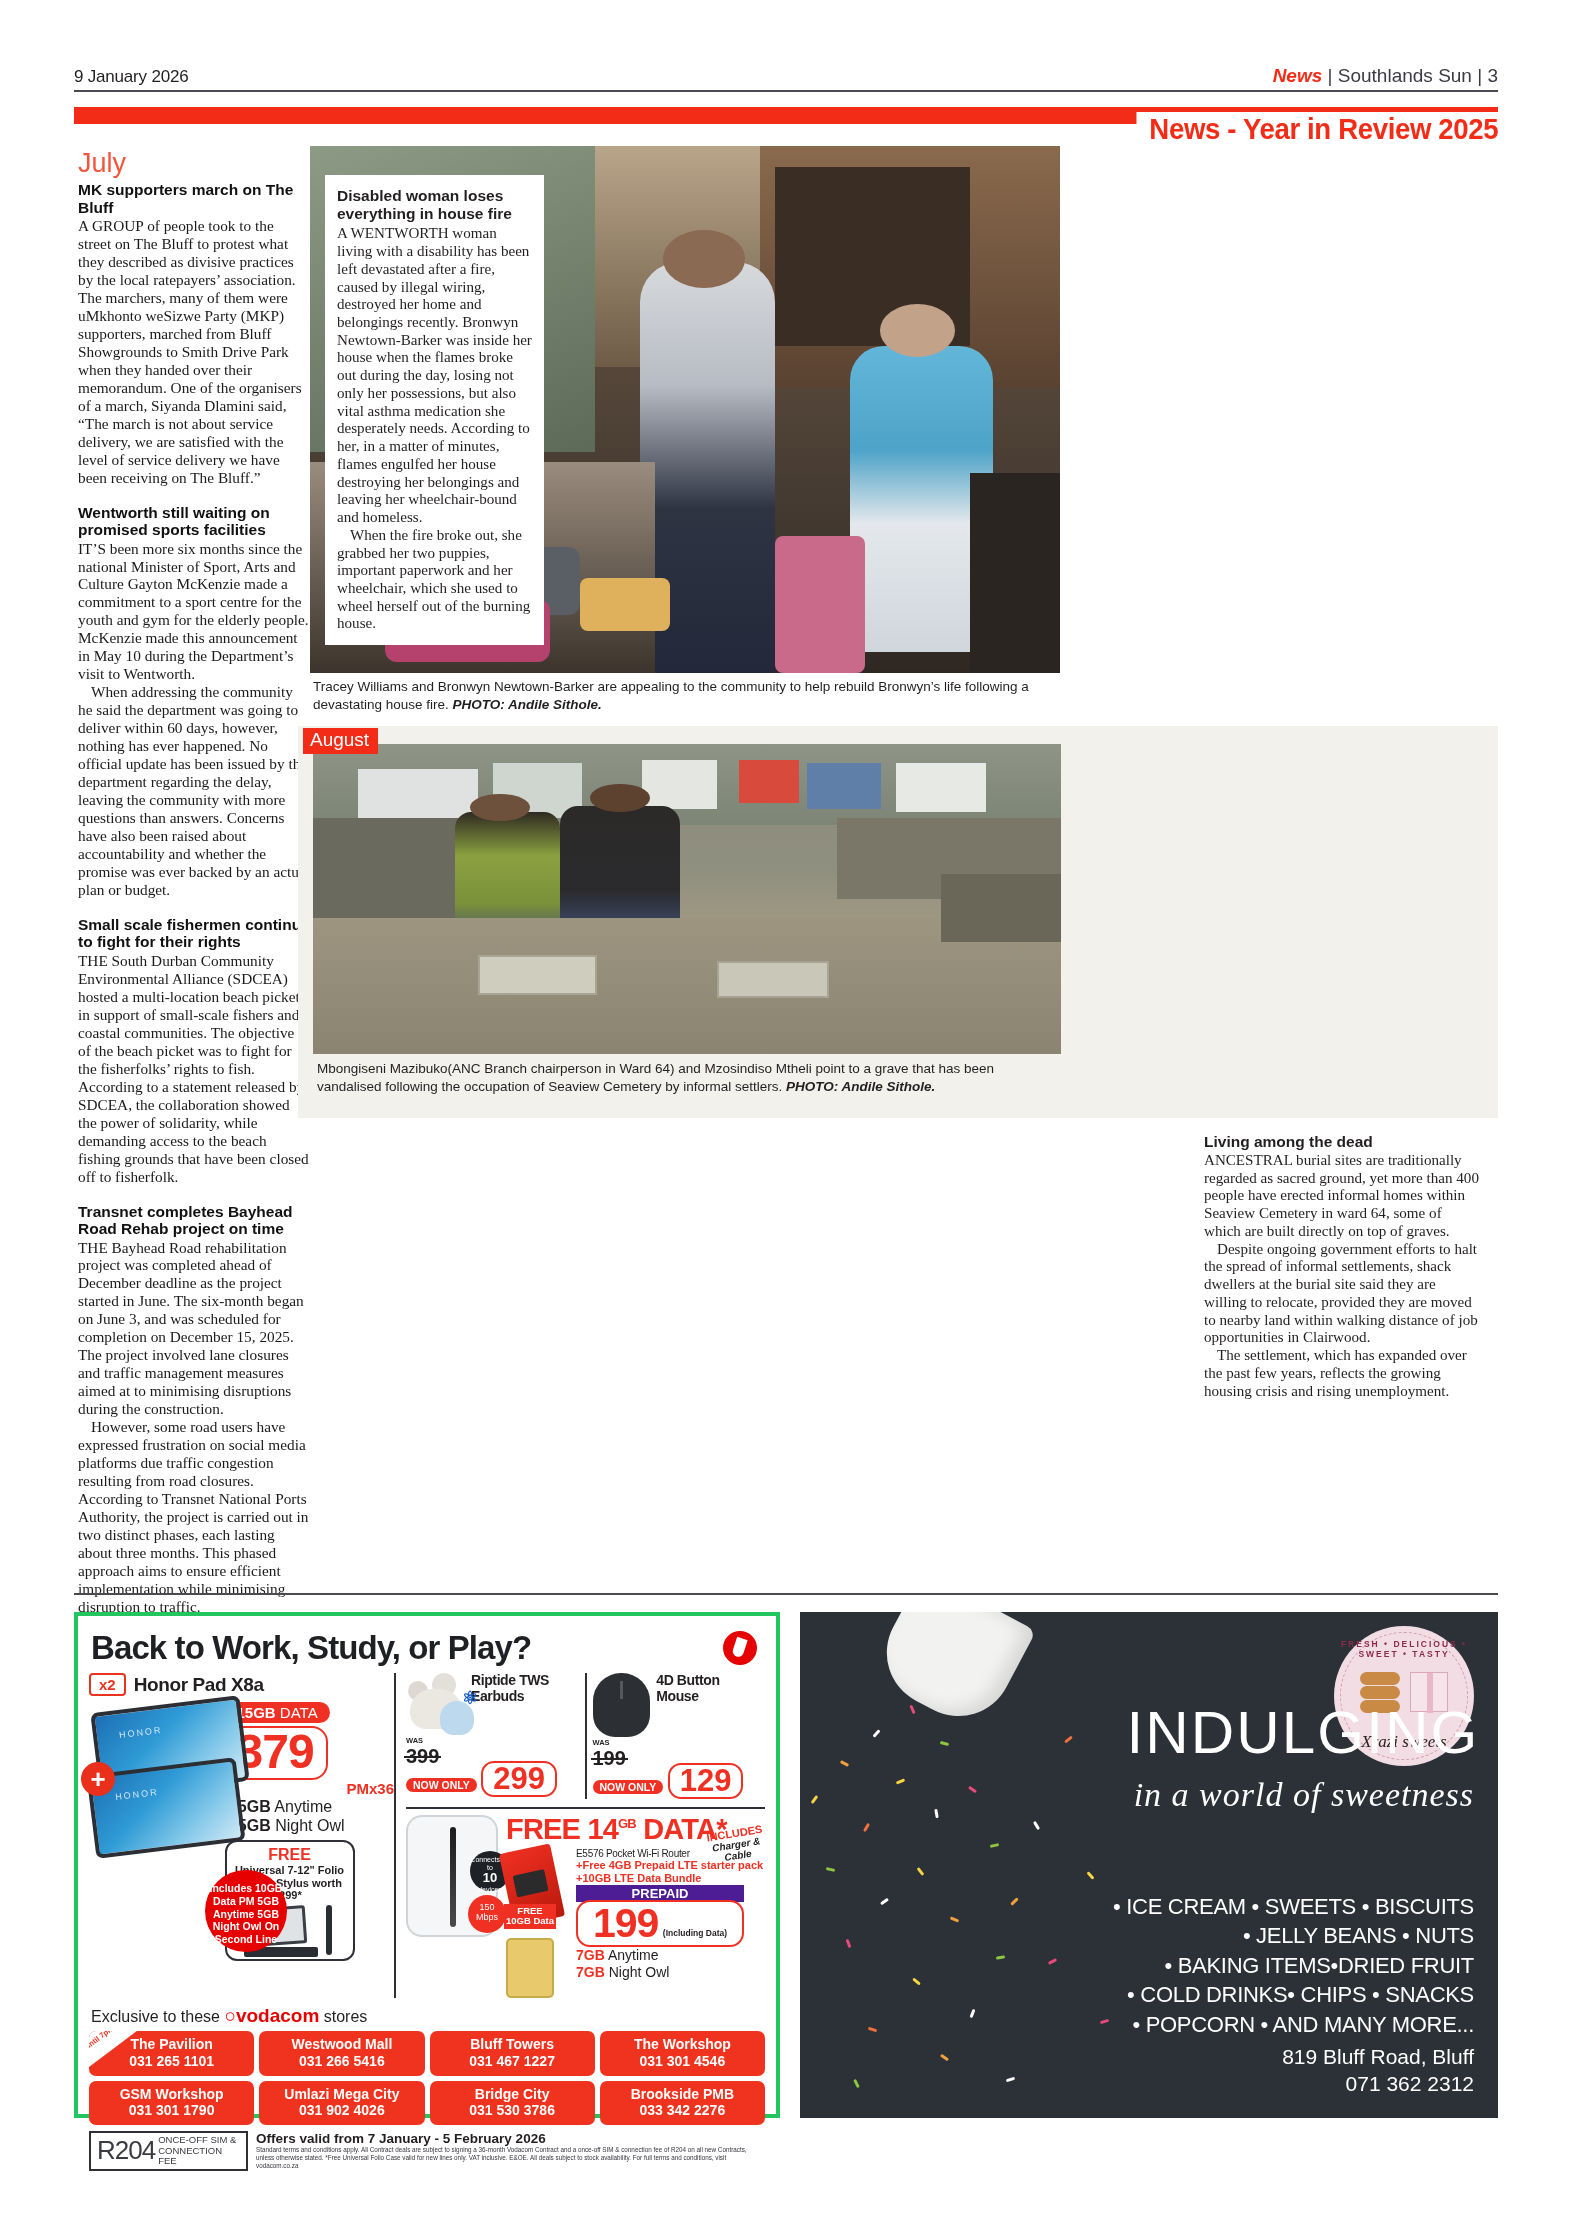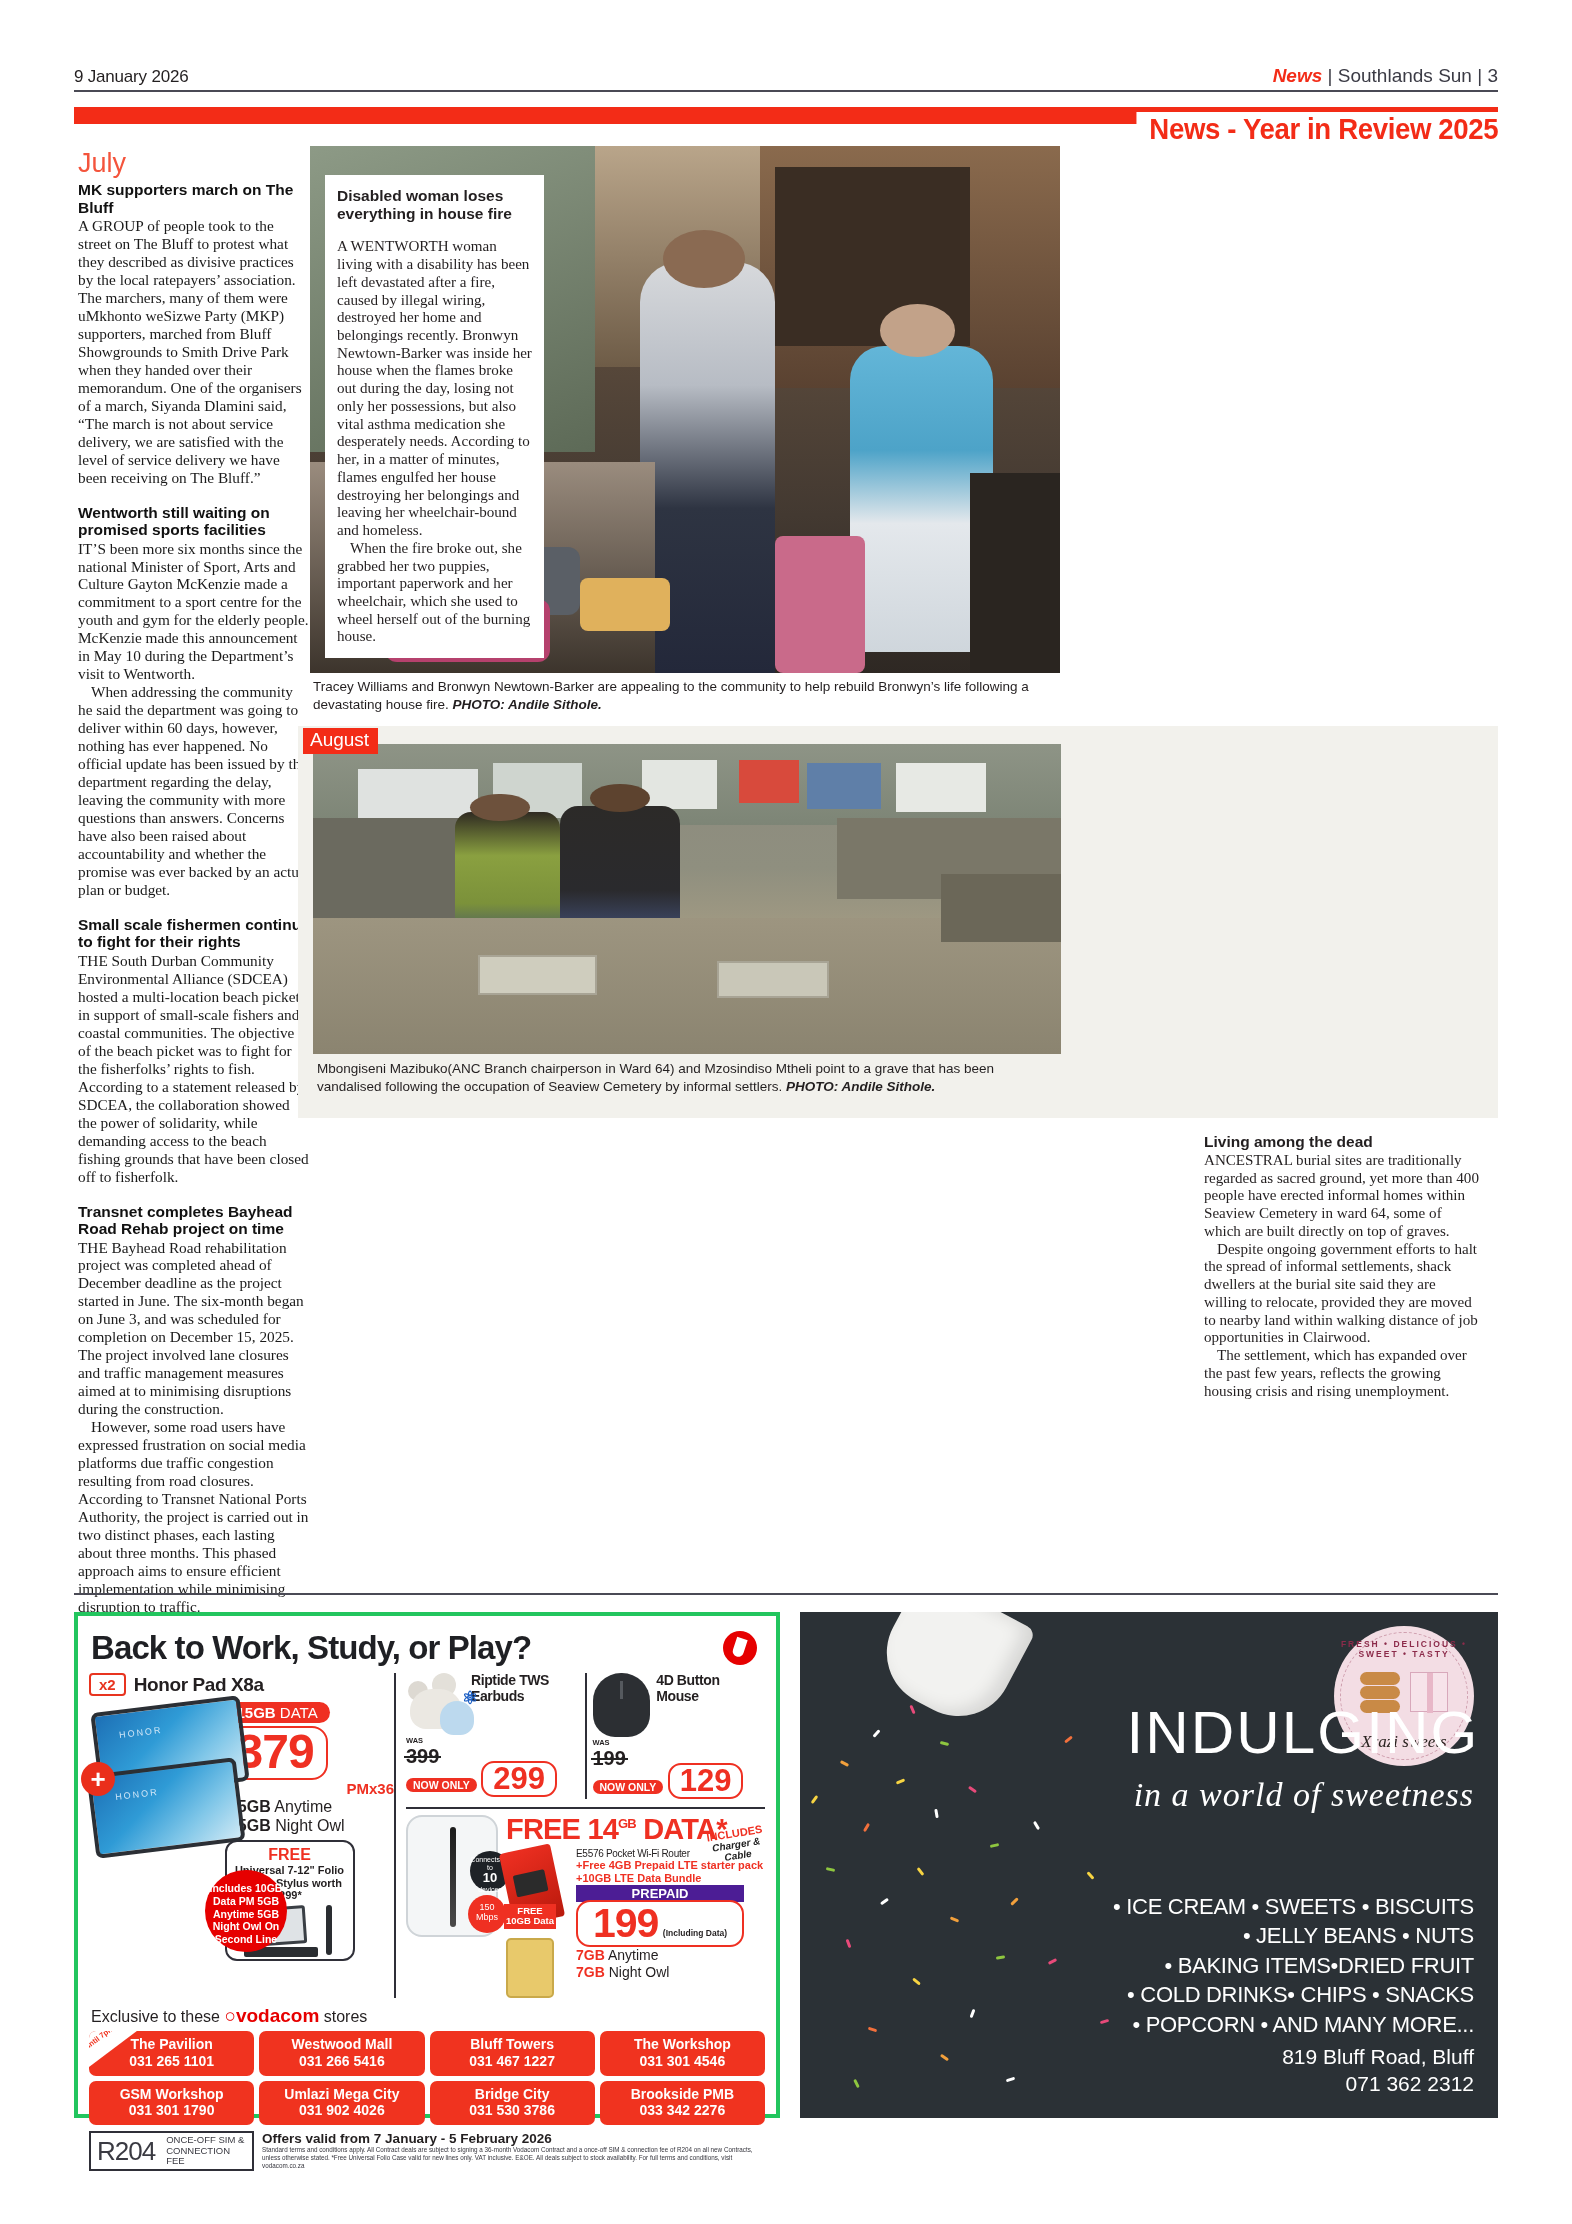--- a/index.html
+++ b/index.html
@@ -69,21 +69,21 @@
     position:absolute; left:313px; top:678px; width:748px;
     font-size:13.5px; line-height:1.32; color:#231f20;
   }
   .july-caption i { font-weight:bold; font-style:italic; }
 
   .infobox-july {
     position:absolute; left:325px; top:175px; width:219px;
     background:#ffffff; padding:12px 11px 12px 12px;
   }
   .infobox-july h4 {
-    margin:0 0 16px 0; font-size:15.5px; font-weight:bold; line-height:1.14;
+    margin:0 0 3px 0; font-size:15.5px; font-weight:bold; line-height:1.14;
   }
   .infobox-july p {
     font-family:"Liberation Serif", serif;
     font-size:15.1px; line-height:1.175; margin:0;
   }
   .infobox-july p + p { text-indent:13px; }
 
   
   .aug-block {
     position:absolute; left:298px; top:726px; width:1200px; height:392px;
@@ -262,21 +262,21 @@
     position:relative; overflow:hidden;
   }
   .store-cell .nm{ display:block; }
   .store-cell .ph{ display:block; }
   .corner-flag{
     position:absolute;left:-32px;top:-6px;width:86px;height:30px;background:#fff;
     transform:rotate(-37deg); color:#f0331f; font-size:7.6px; font-weight:bold;
     text-align:center; padding-top:9px; line-height:1.15;
   }
   .terms-row{ display:flex; gap:8px; margin-top:6px; align-items:flex-start;}
-  .r204{ border:2px solid #2f2f38; padding:2px 6px; display:flex; align-items:flex-end; gap:11px; }
+  .r204{ border:2px solid #2f2f38; padding:2px 6px; display:flex; align-items:flex-start; gap:3px; }
   .r204 .big{ font-size:26px; letter-spacing:-1px; color:#3a3a42; }
   .r204 .sm{ font-size:9.5px; line-height:1.1; color:#3a3a42; }
   .terms-txt .t1{ font-size:13.5px; font-weight:bold; }
   .terms-txt .t2{ font-size:6.3px; line-height:1.28; color:#35353d; max-width:520px; }
 
   
   .ad-sweets {
     position:absolute; left:800px; top:1612px; width:698px; height:506px;
     background:#2b3136; overflow:hidden;
     font-family:"Liberation Sans", sans-serif; color:#ffffff;

